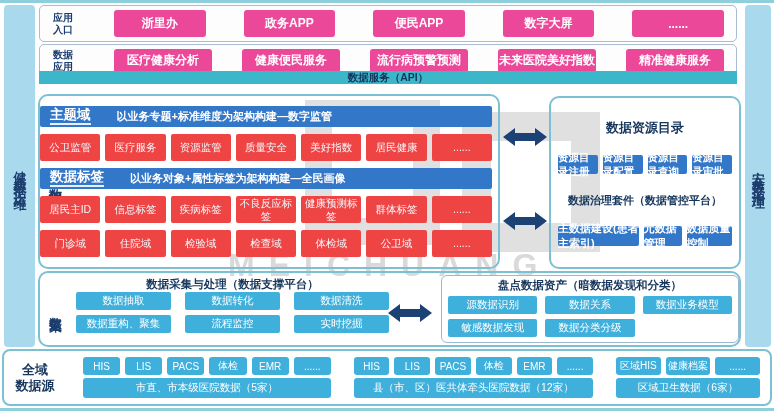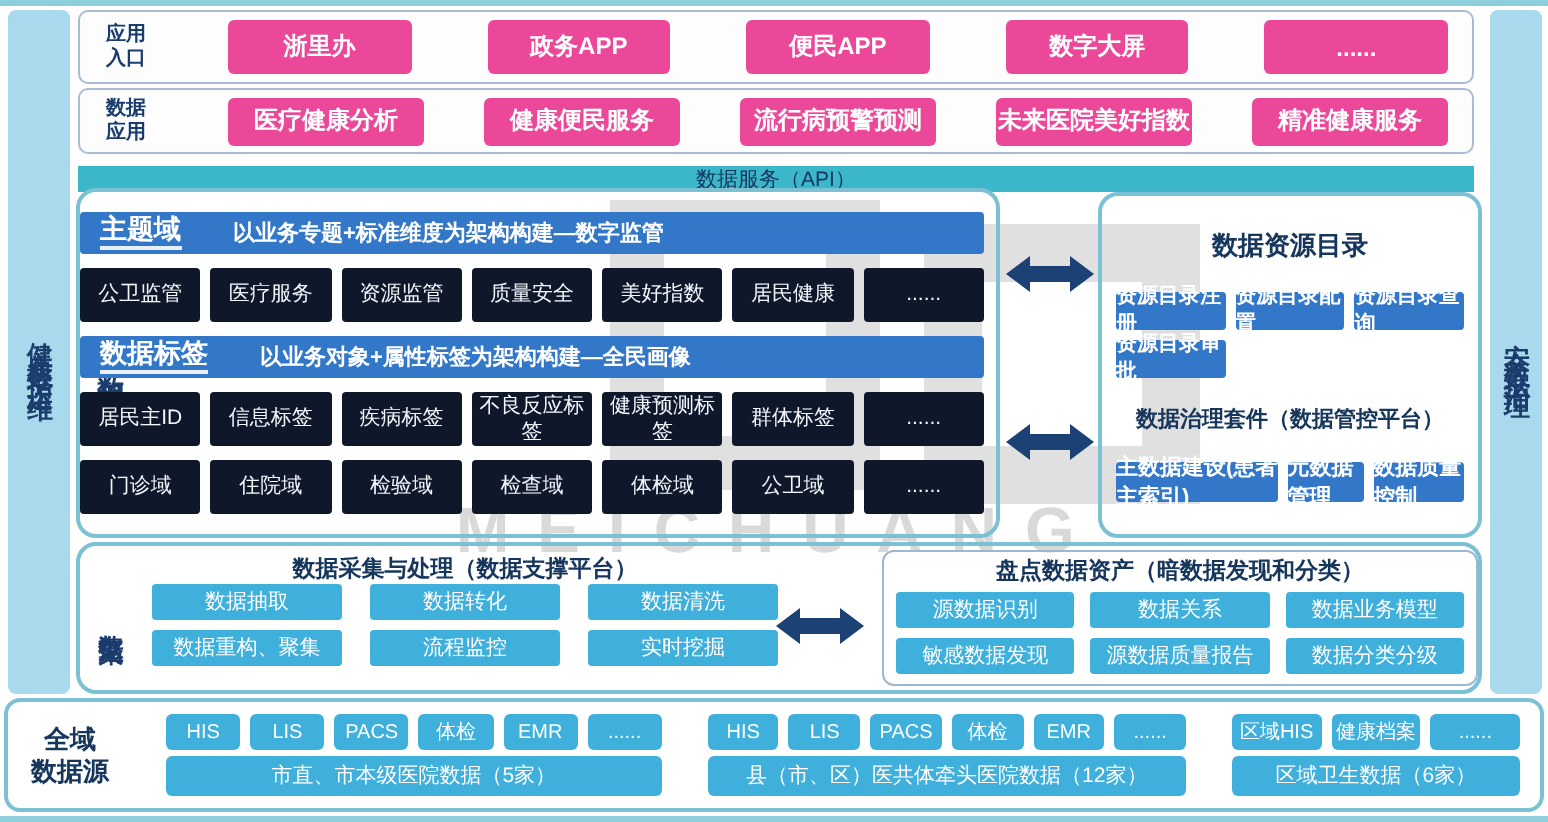--- a/index.html
+++ b/index.html
@@ -27,52 +27,52 @@
             background:#fdfdfe; display:flex; align-items:center; z-index:2; padding:0 12px 0 6px; gap:34px; }
   .toprow.entry { top:5px; height:37px; }
   .toprow.apps { top:44px; height:33px; }
   .row-label { color:#1b3d6e; font-weight:bold; font-size:10px; line-height:1.15; text-align:center; flex:0 0 34px; }
   .toprow .b { background:#ec4899; color:#fff; font-weight:bold; font-size:12px; flex:1;
                display:flex; align-items:center; justify-content:center; border-radius:3px; position:relative; z-index:2; }
   .toprow.entry .b { height:27px; }
   .toprow.apps .b { height:24px; }
 
   
-  .api-bar { position:absolute; left:39px; top:83px; width:698px; height:13px; background:#3cb6c9;
-             color:#14365c; font-weight:normal; font-size:10.5px; display:flex; align-items:center;
+  .api-bar { position:absolute; left:39px; top:71px; width:698px; height:13px; background:#3cb6c9;
+             color:#14365c; font-weight:bold; font-size:10.5px; display:flex; align-items:center;
              justify-content:center; z-index:2; }
 
   
   .pool { position:absolute; left:38px; top:94px; width:462px; height:175px;
           border:2px solid #7cc0d4; border-radius:10px; z-index:2; }
   .vlabel { position:absolute; left:3px; top:0; height:100%; width:24px; display:flex; align-items:center;
             justify-content:center; color:#1b3d6e; font-weight:bold; font-size:13.5px;
             writing-mode:vertical-rl; text-orientation:upright; letter-spacing:3px; }
   .pool-content { height:100%; padding:3px 6px 3px 0; display:flex;
                   flex-direction:column; justify-content:space-evenly; }
   .sec-header { height:21px; background:#3377c9; border-radius:2px; display:flex; align-items:center;
                 padding:0 10px; position:relative; z-index:2; }
   .sec-title { color:#fff; font-weight:bold; font-size:13.5px; line-height:1; white-space:nowrap;
                border-bottom:2px solid #e8f1fb; padding-bottom:1px; margin-right:26px; }
   .sec-desc { color:#fff; font-weight:bold; font-size:11px; white-space:nowrap; }
   .sec-items { display:flex; gap:5px; }
-  .sec-items > div { flex:1; background:#0f172a; color:#f2f8fd; font-size:10.5px; min-height:27px;
+  .sec-items > div { flex:1; background:#ef4444; color:#f2f8fd; font-size:10.5px; min-height:27px;
                      display:flex; align-items:center; justify-content:center; text-align:center;
                      border-radius:2px; line-height:1.15; padding:1px; position:relative; z-index:2; }
 
   
   .darrow { position:absolute; z-index:3; }
 
   
   .catalog { position:absolute; left:549px; top:96px; width:192px; height:173px;
              border:2px solid #7cc0d4; border-radius:10px; padding:3px 7px; z-index:2;
              display:flex; flex-direction:column; justify-content:space-evenly; }
   .panel-title { color:#16365c; font-weight:bold; font-size:13px; text-align:center; position:relative; z-index:2; }
   .panel-title.small { font-size:11px; }
-  .catalog-grid { display:grid; grid-template-columns:1fr 1fr 1fr; gap:5px; }
+  .catalog-grid { display:grid; grid-template-columns:1fr 1fr 1fr 1fr; gap:5px; }
   .catalog-grid > div { background:#3377c9; color:#fff; font-size:10.5px; font-weight:bold; height:19px;
                         display:flex; align-items:center; justify-content:center; border-radius:2px;
                         position:relative; z-index:2; }
   .suite-list { display:flex; flex-direction:row; gap:5px; }
   .suite-list > div { background:#3377c9; color:#fff; font-weight:bold; font-size:11px; height:20px;
                       display:flex; align-items:center; justify-content:center; border-radius:2px;
                       position:relative; z-index:2; }
 
   
   .agg { position:absolute; left:38px; top:271px; width:703px; height:76px;
@@ -224,21 +224,20 @@
     <svg class="darrow" style="left:347px; top:28px;" width="46" height="24" viewBox="0 0 46 22">
       <path d="M1 11 L13 2 v5 h20 v-5 L45 11 L33 20 v-5 H13 v5 Z" fill="#1c4175"></path>
     </svg>
     <div class="inventory">
       <div class="agg-title">盘点数据资产（暗数据发现和分类）</div>
       <div class="agg-grid" style="gap:5px 8px; margin-top:3px; padding:0;">
           <div>源数据识别</div>
           <div>数据关系</div>
           <div>数据业务模型</div>
           <div>敏感数据发现</div>
-          <div>源数据质量报告</div>
           <div>数据分类分级</div>
         </div>
     </div>
   </div>
 
   <div class="sources">
     <div class="src-label">
       <div>全域</div>
       <div>数据源</div>
     </div>

